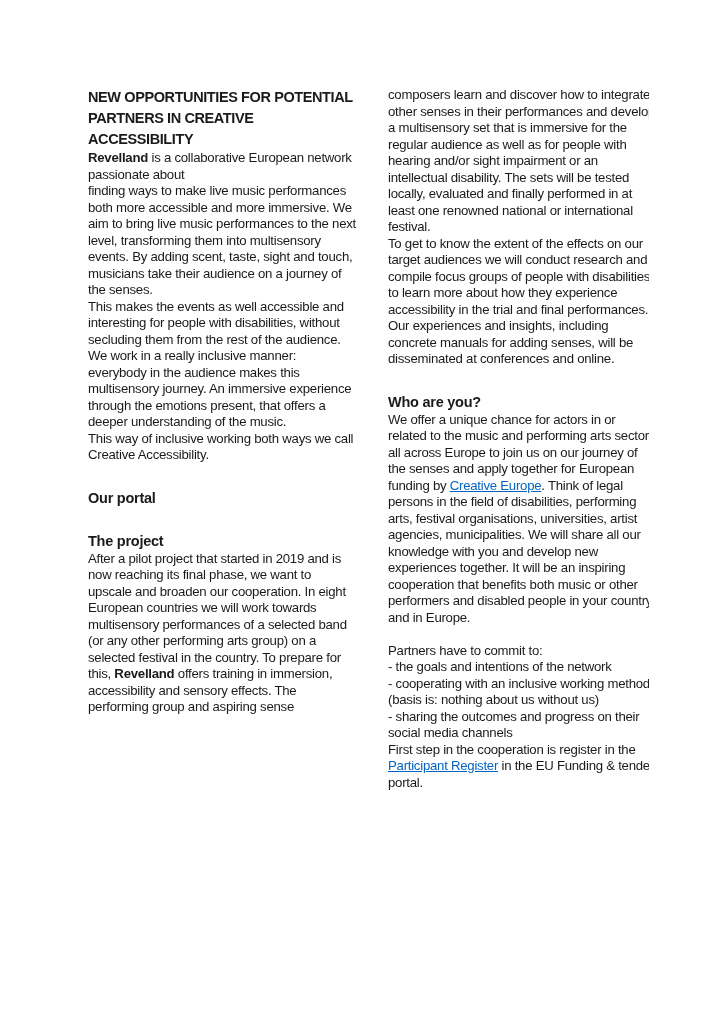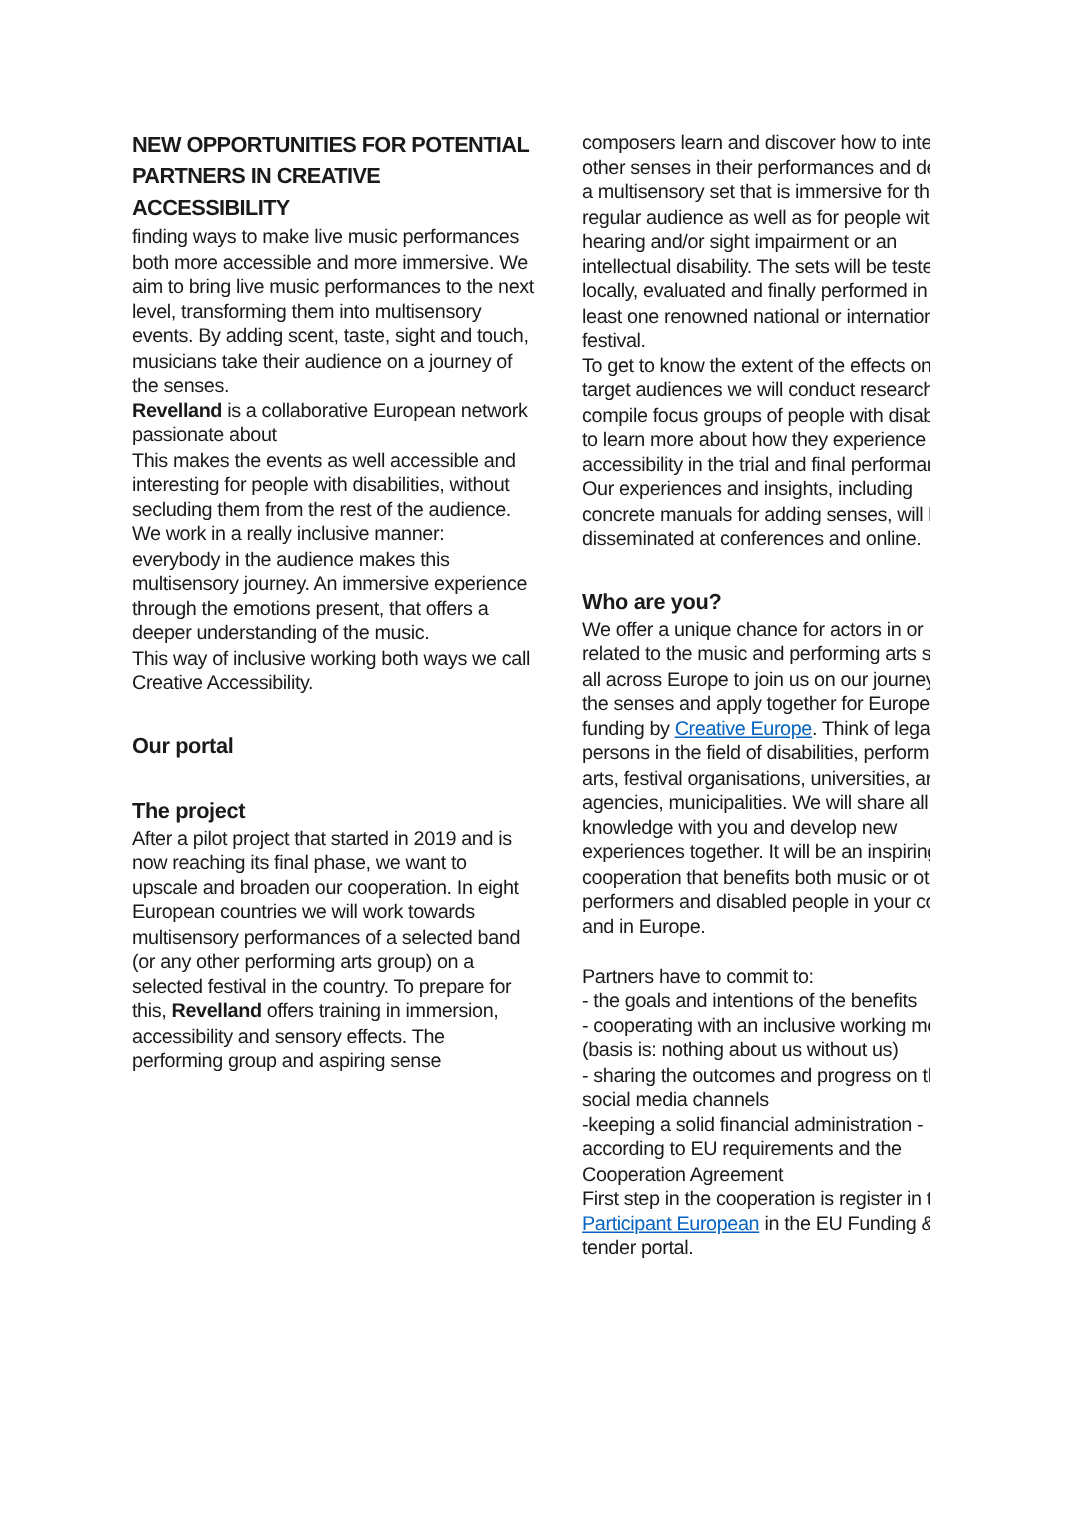--- a/index.html
+++ b/index.html
@@ -4,20 +4,21 @@
 <style>
   html, body { margin: 0; padding: 0; background: #ffffff; }
   .page {
     position: relative;
     width: 620px;
     height: 1024px;
     background: var(--page-bg, #ffffff);
     font-family: "Liberation Sans", sans-serif;
     color: var(--text-color, #1a1a1a);
     overflow: hidden;
+    padding-left: 29px;
   }
   .col { position: absolute; top: 87px; width: 268px; }
   .col-left  { left: 88px; }
   .col-right { left: 388px; }
   .doc-title {
     font-weight: bold;
     font-size: 14.5px;
     line-height: 21px;
     letter-spacing: -0.4px;
     margin: 0;
@@ -47,42 +48,41 @@
 </style>
 </head>
 <body>
 
 <div class="page">
 
   <div class="col col-left">
 
     <div class="doc-title">NEW OPPORTUNITIES FOR POTENTIAL PARTNERS IN CREATIVE ACCESSIBILITY</div>
 
+    <p class="body"><span class="bold">Revelland</span><span> is a collaborative European network passionate about</span></p>
     <p class="body">finding ways to make live music performances both more accessible and more immersive. We aim to bring live music performances to the next level, transforming them into multisensory events. By adding scent, taste, sight and touch, musicians take their audience on a journey of the senses.</p>
-    <p class="body"><span class="bold">Revelland</span><span> is a collaborative European network passionate about</span></p>
     <p class="body">This makes the events as well accessible and interesting for people with disabilities, without secluding them from the rest of the audience. We work in a really inclusive manner: everybody in the audience makes this multisensory journey. An immersive experience through the emotions present, that offers a deeper understanding of the music.</p>
     <p class="body">This way of inclusive working both ways we call Creative Accessibility.</p>
 
     <div class="heading">Our portal</div>
 
     <div class="heading">The project</div>
     <p class="body"><span>After a pilot project that started in 2019 and is now reaching its final phase, we want to upscale and broaden our cooperation. In eight European countries we will work towards multisensory performances of a selected band (or any other performing arts group) on a selected festival in the country. To prepare for this, </span><span class="bold">Revelland</span><span> offers training in immersion, accessibility and sensory effects. The performing group and aspiring sense</span></p>
 
   </div>
 
   <div class="col col-right">
 
     <p class="body">composers learn and discover how to integrate other senses in their performances and develop a multisensory set that is immersive for the regular audience as well as for people with hearing and/or sight impairment or an intellectual disability. The sets will be tested locally, evaluated and finally performed in at least one renowned national or international festival.</p>
     <p class="body">To get to know the extent of the effects on our target audiences we will conduct research and compile focus groups of people with disabilities to learn more about how they experience accessibility in the trial and final performances. Our experiences and insights, including concrete manuals for adding senses, will be disseminated at conferences and online.</p>
 
     <div class="heading">Who are you?</div>
     <p class="body"><span>We offer a unique chance for actors in or related to the music and performing arts sector all across Europe to join us on our journey of the senses and apply together for European funding by </span><a class="link" href="#">Creative Europe</a><span>. Think of legal persons in the field of disabilities, performing arts, festival organisations, universities, artist agencies, municipalities. We will share all our knowledge with you and develop new experiences together. It will be an inspiring cooperation that benefits both music or other performers and disabled people in your country and in Europe.</span></p>
 
     <p class="body gap">Partners have to commit to:</p>
-    <p class="body">- the goals and intentions of the benefits</p>
+    <p class="body">- the goals and intentions of the network</p>
     <p class="body">- cooperating with an inclusive working method (basis is: nothing about us without us)</p>
     <p class="body">- sharing the outcomes and progress on their social media channels</p>
-    <p class="body">-keeping a solid financial administration - according to EU requirements and the Cooperation Agreement</p>
-    <p class="body"><span>First step in the cooperation is register in the </span><a class="link" href="#">Participant European</a><span> in the EU Funding &amp; tender portal.</span></p>
+    <p class="body"><span>First step in the cooperation is register in the </span><a class="link" href="#">Participant Register</a><span> in the EU Funding &amp; tender portal.</span></p>
 
   </div>
 
 </div>
 
 </body></html>

